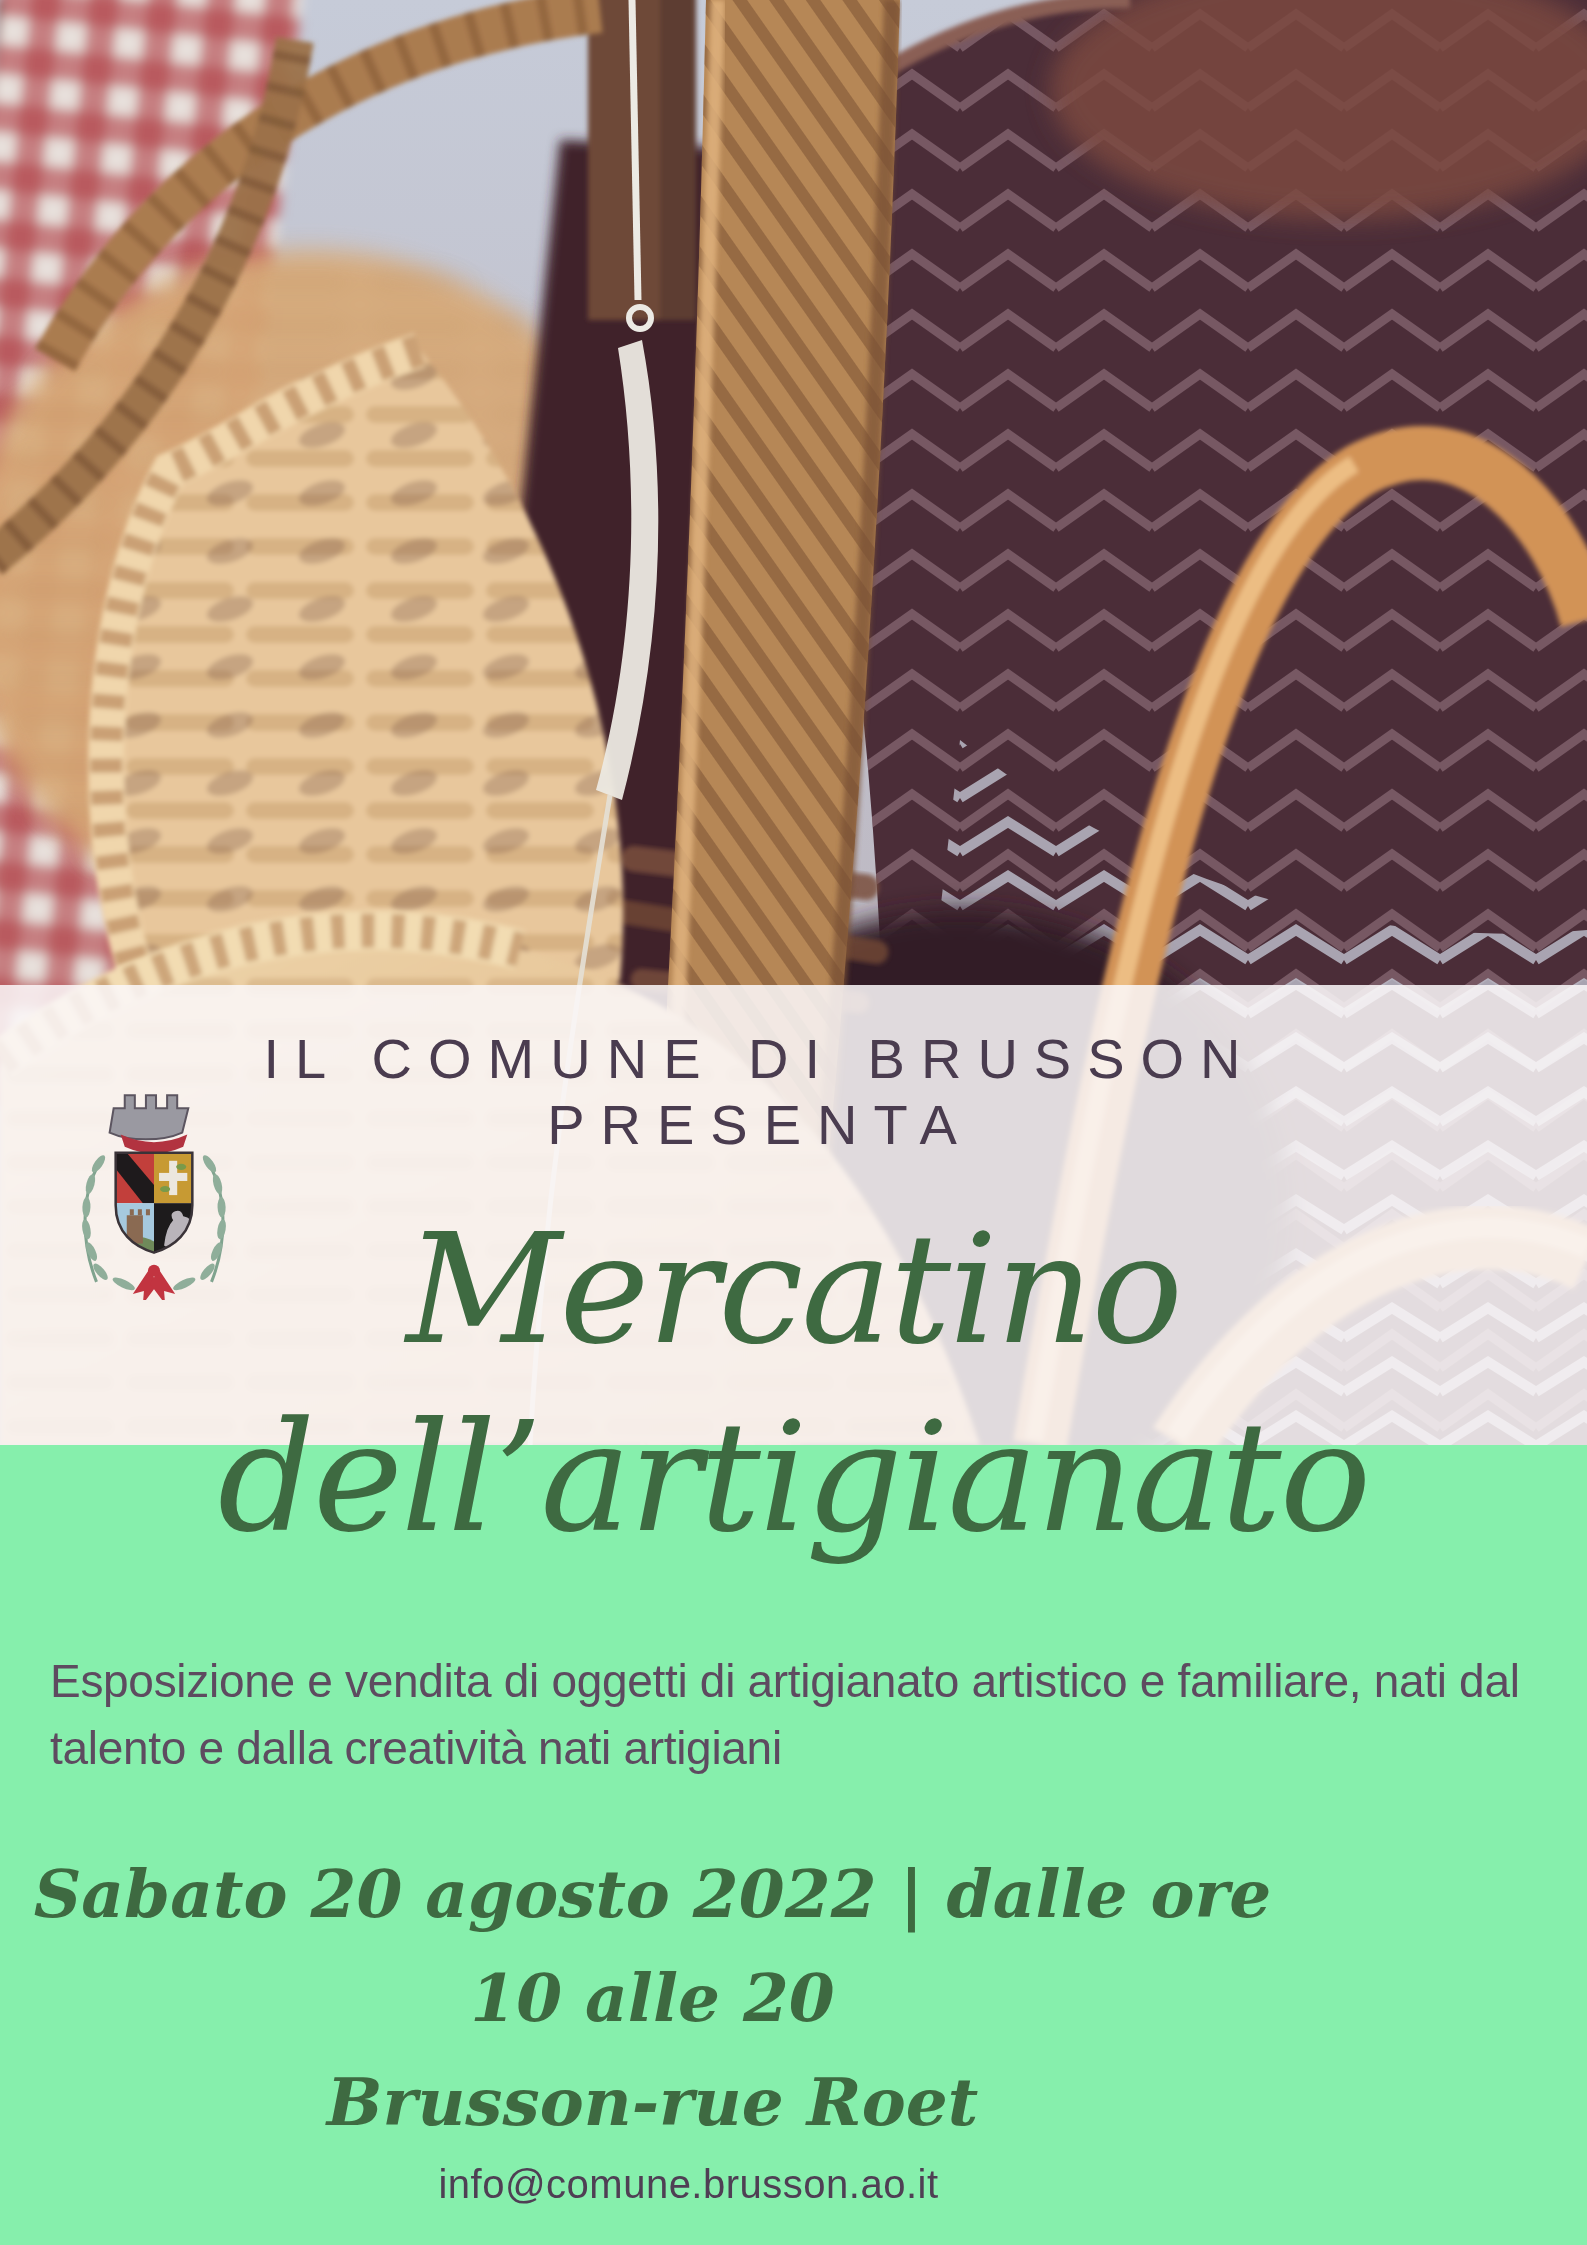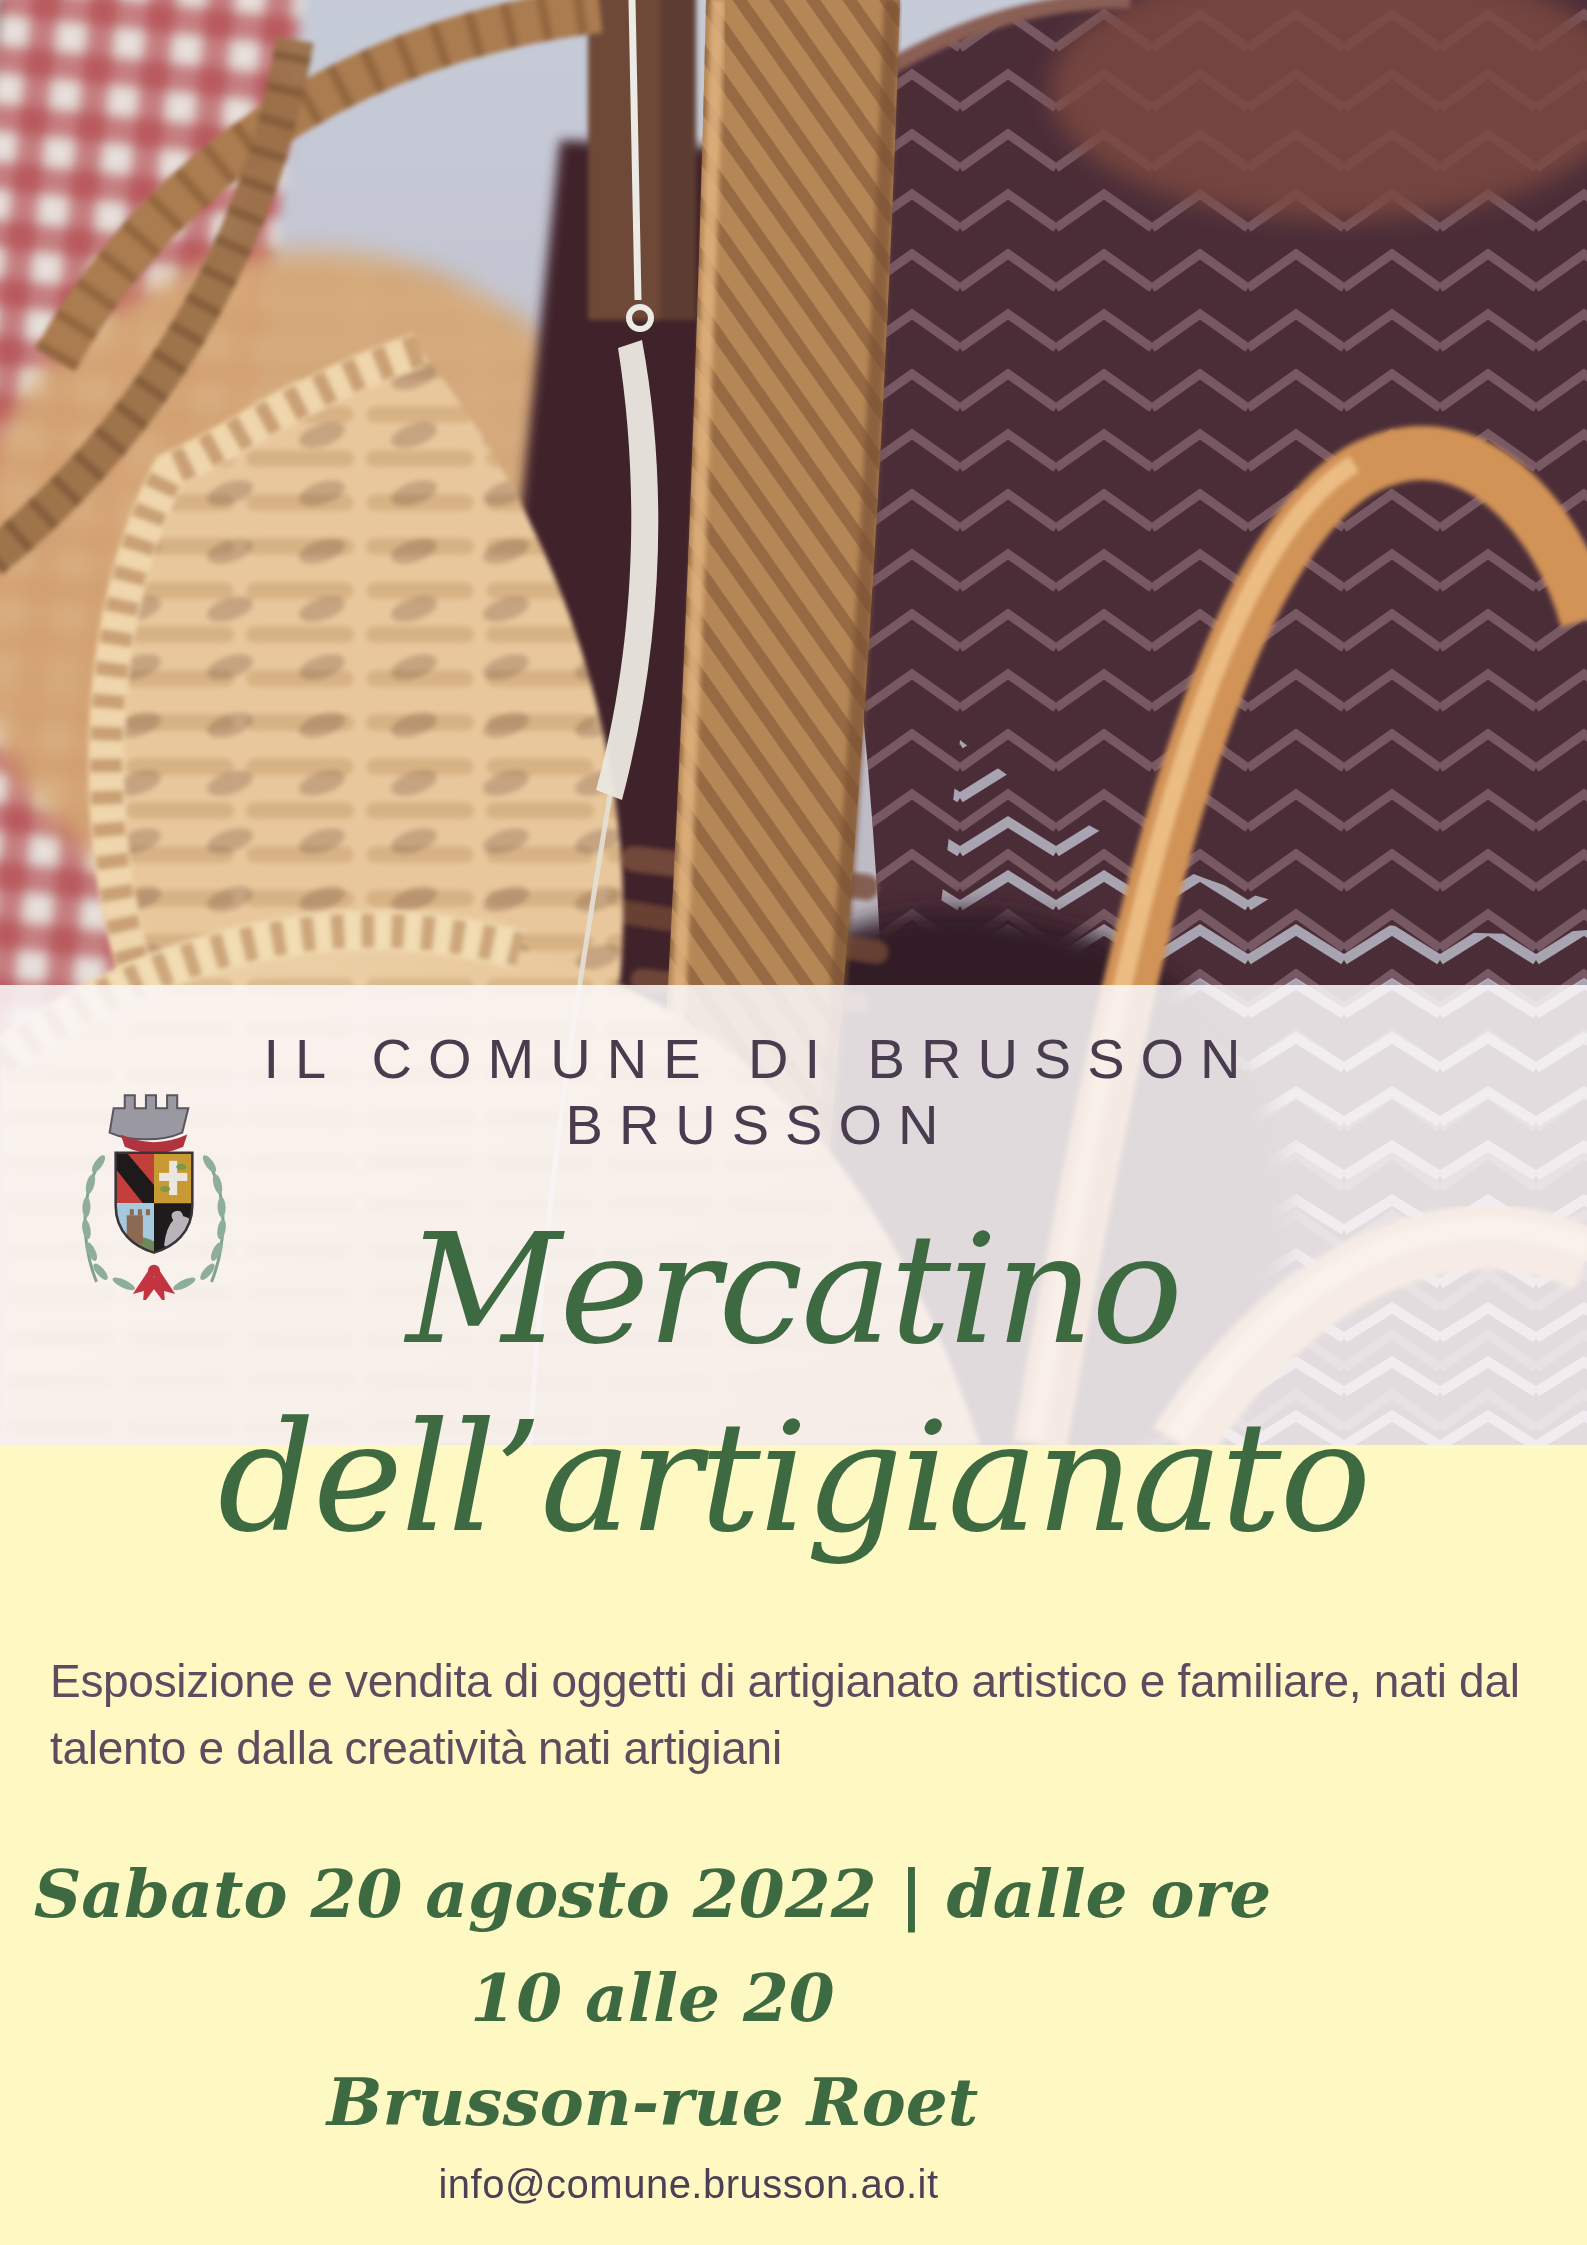--- a/index.html
+++ b/index.html
@@ -1,19 +1,19 @@
 <!DOCTYPE html>
 <html><head>
 <meta charset="utf-8">
 <style>
   html,body{margin:0;padding:0;background:#888;}
   .poster{
     position:relative;
     width:1587px;height:2245px;
-    background:#fef9c3;
+    background:#86efac;
     overflow:hidden;
     font-family:"Liberation Sans", sans-serif;
   }
   
   .hero{
     position:absolute;left:0;top:0;width:1587px;height:1445px;overflow:hidden;
   }
   .hero svg{display:block;width:100%;height:100%;}
   
   .overlay-band{
@@ -250,21 +250,21 @@
       <g fill="#c23440">
         <path d="M80,200 l-16,24 l11,-3 l-1,13 l15,-20 Z"></path>
         <path d="M90,200 l16,24 l-11,-3 l1,13 l-15,-20 Z"></path>
         <circle cx="85" cy="201" r="6"></circle>
       </g>
     </svg>
   </div>
 
   <div class="presenter">
     <div>IL COMUNE DI BRUSSON</div>
-    <div>BRUSSON</div>
+    <div>PRESENTA</div>
   </div>
 
   <div class="title">
     <div>Mercatino</div>
     <div>dell’artigianato</div>
   </div>
 
   <div class="description">
     <div>Esposizione e vendita di oggetti di artigianato artistico e familiare, nati dal</div>
     <div>talento e dalla creatività nati artigiani</div>

